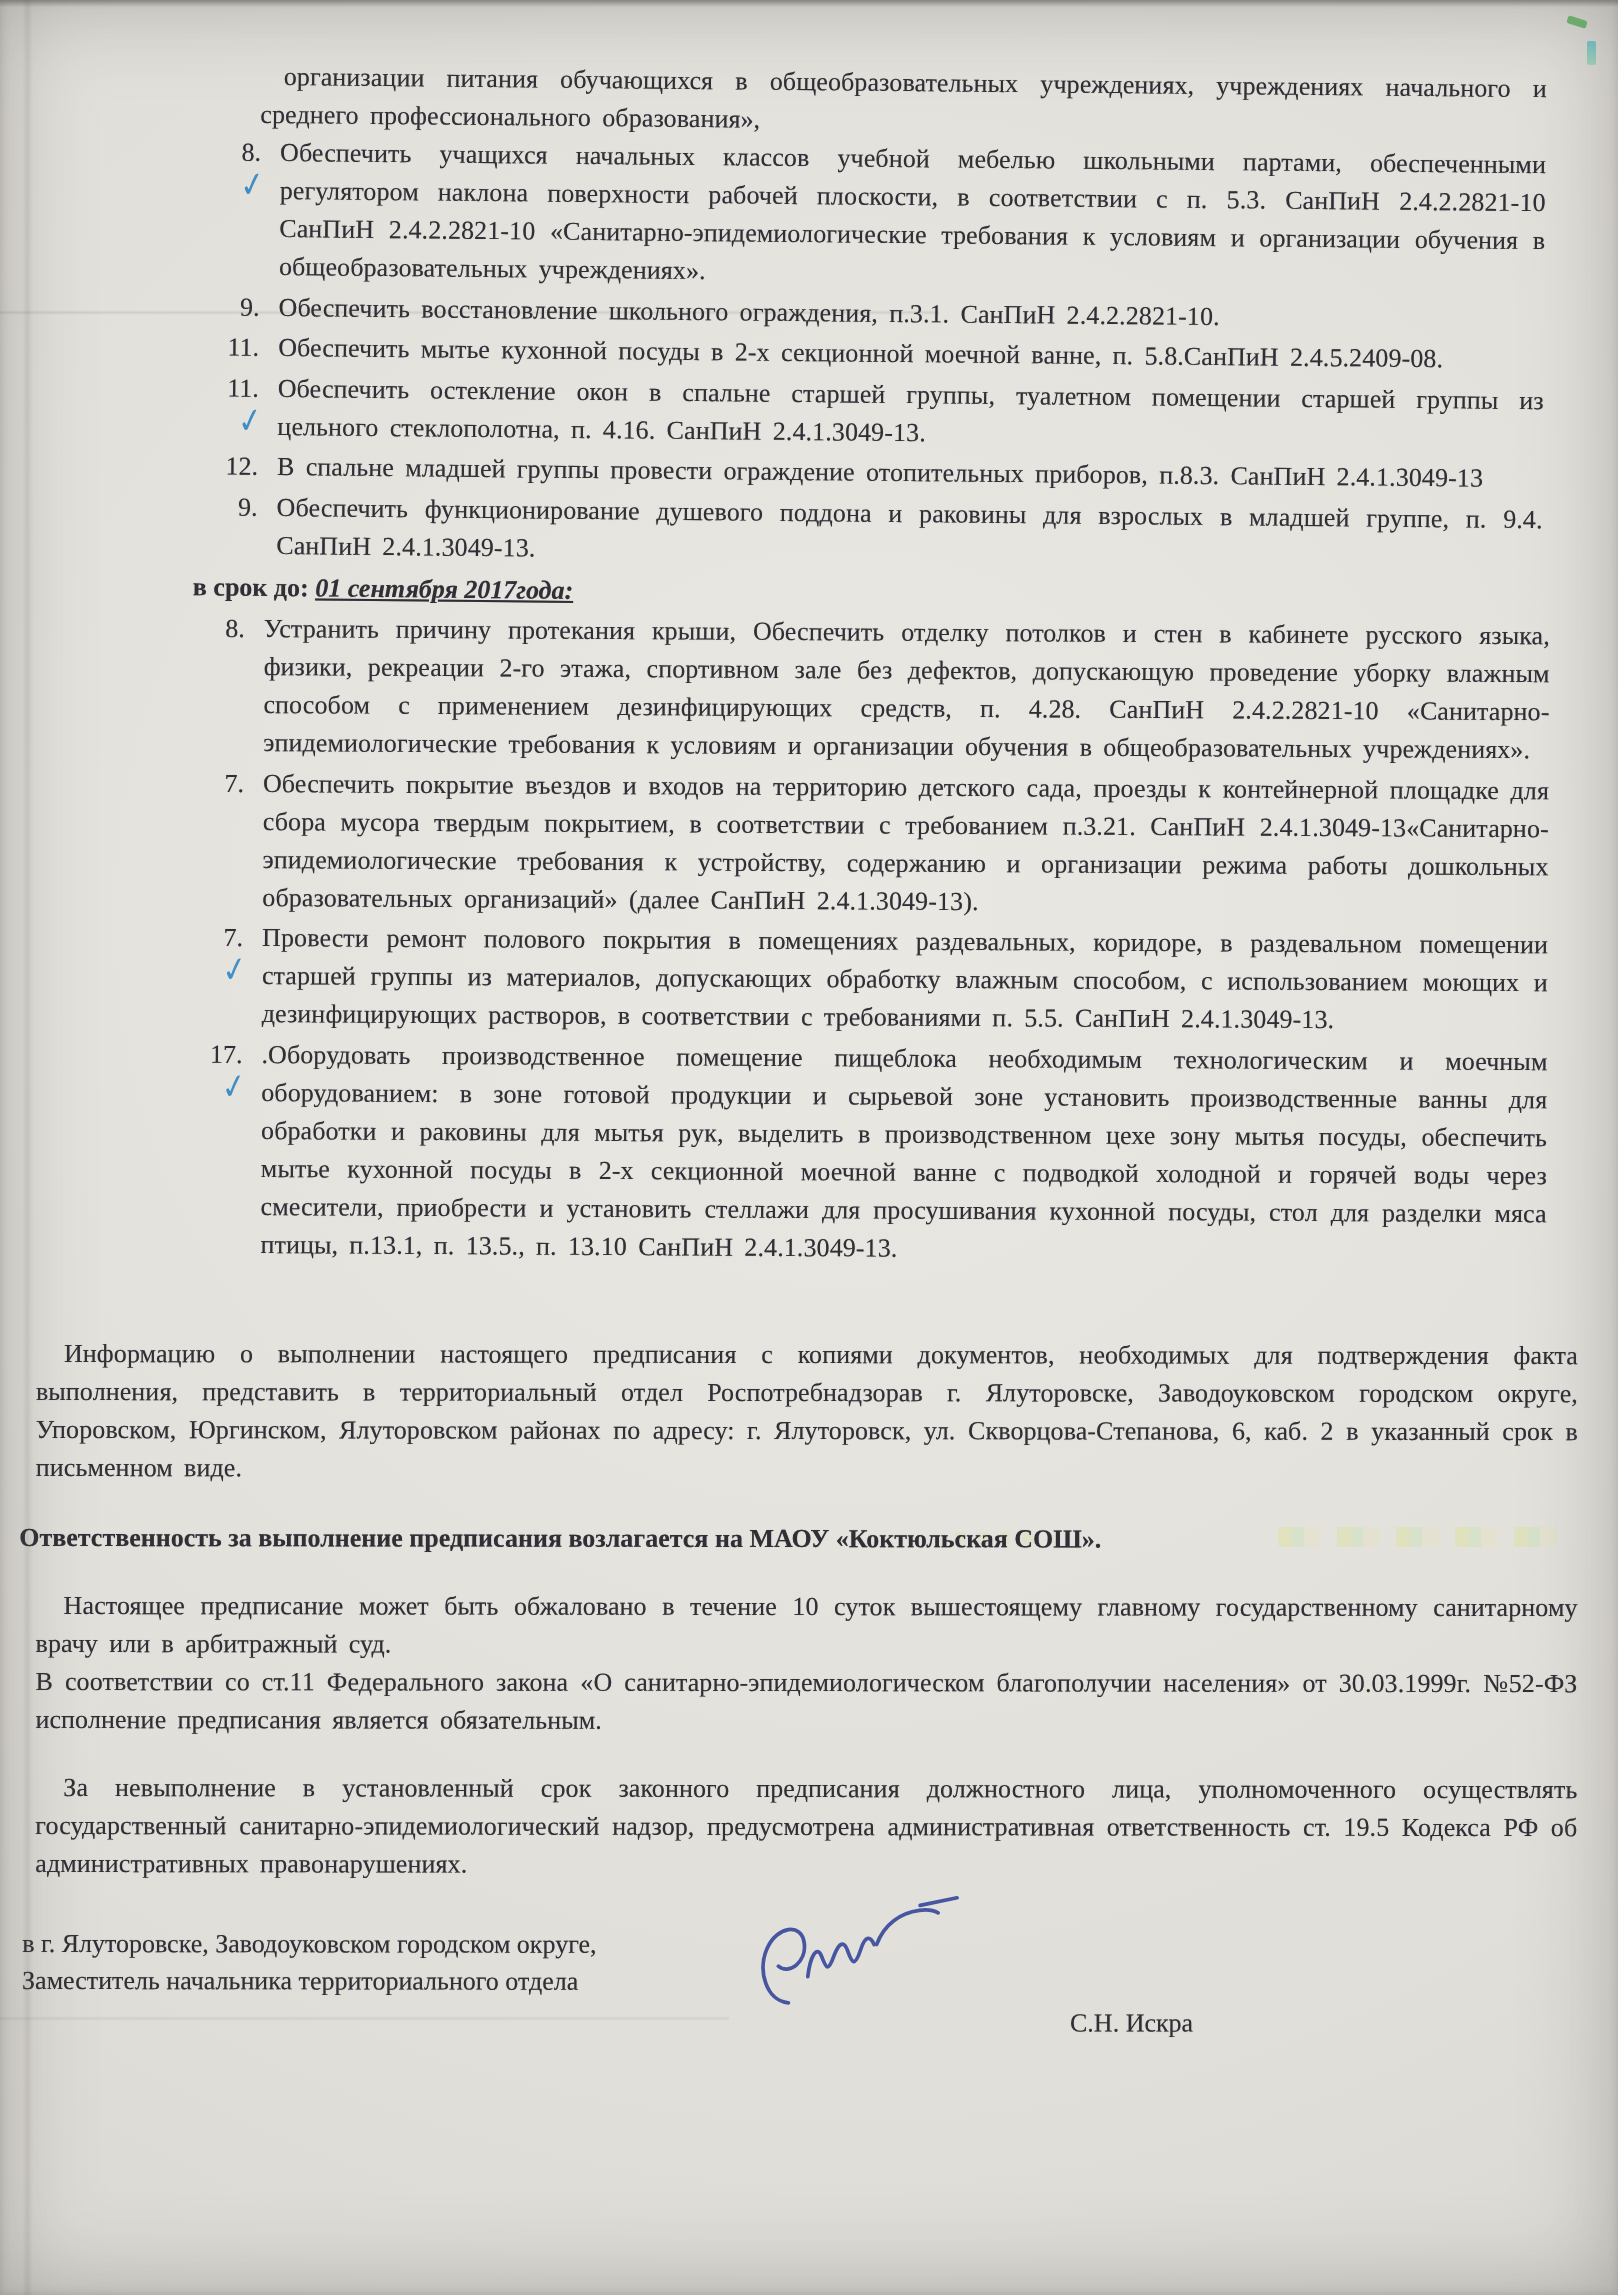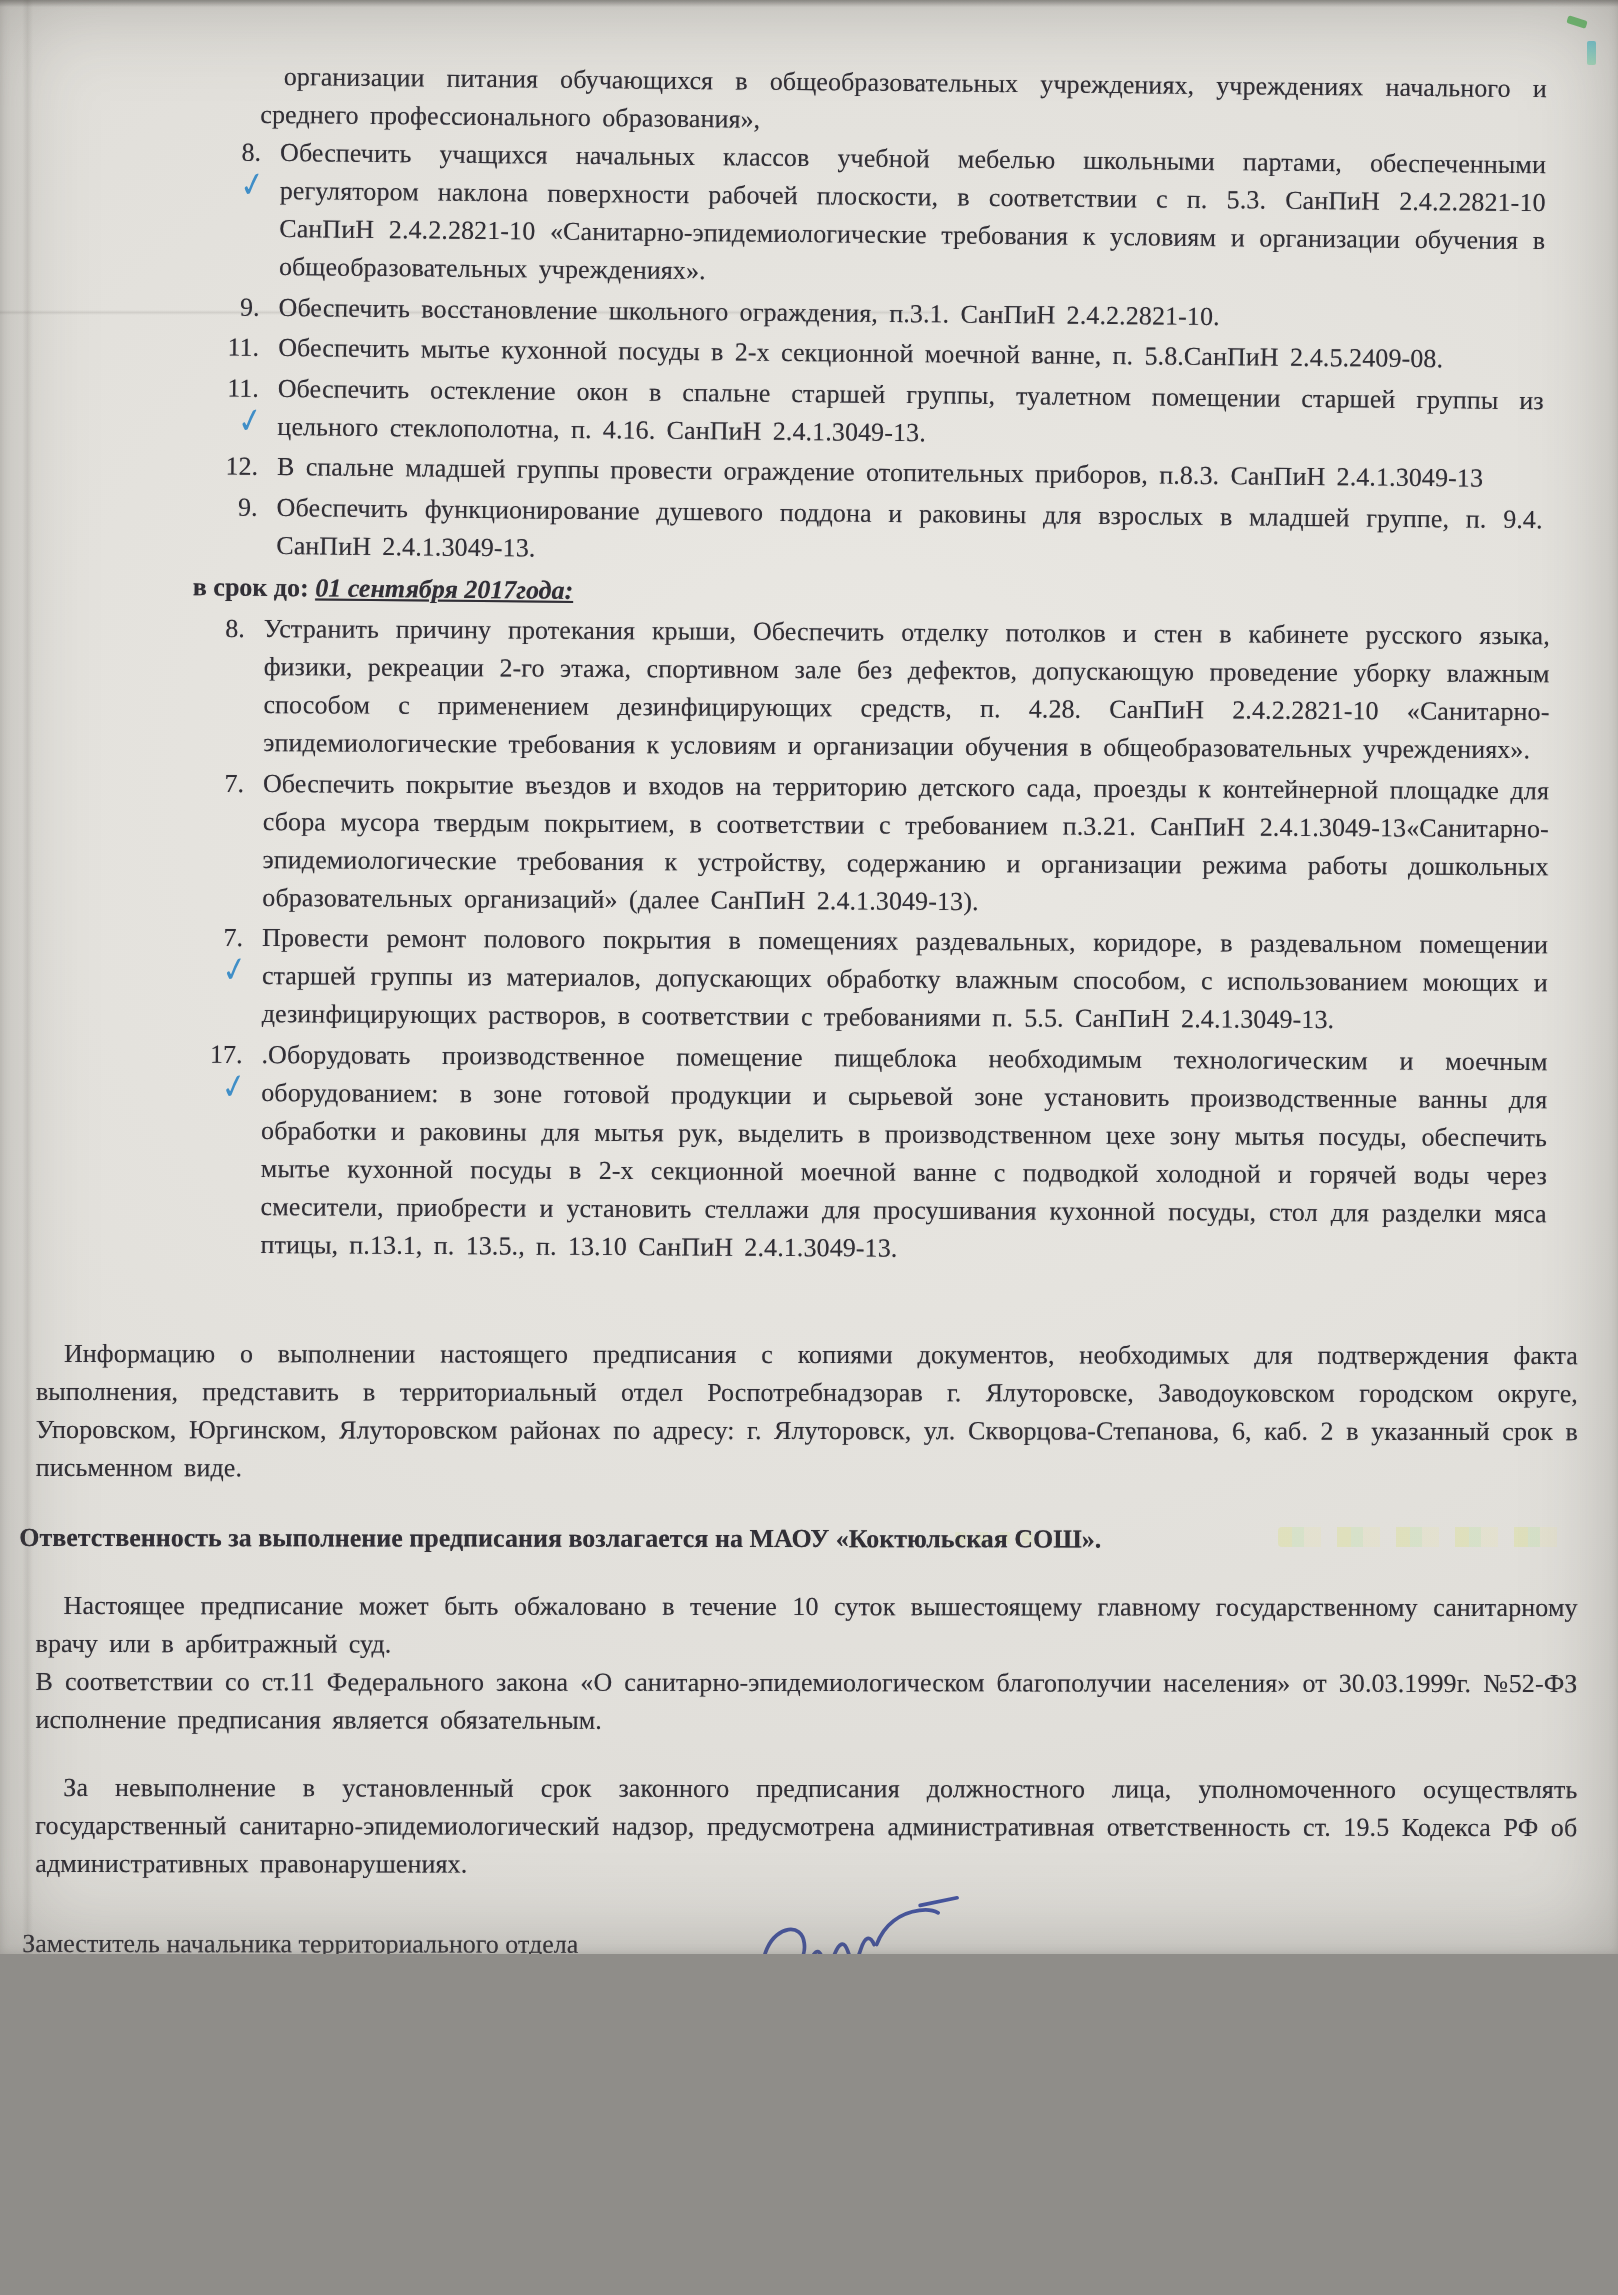--- a/index.html
+++ b/index.html
@@ -1,19 +1,19 @@
 <!DOCTYPE html>
 <html lang="ru" style="font-size:10.5px"><head>
 <meta charset="utf-8">
 <style>
   html, body { margin:0; padding:0; background:#8f8d89; }
 
   .sheet{
     position:relative;
-    width:1619px; height:1954px;
+    width:1619px; height:2295px;
     overflow:hidden;
     background:
       radial-gradient(ellipse 140% 95% at 52% 40%, #eae8e3 0%, #e1dfda 52%, #d3d1cc 100%);
     font-family:"Liberation Serif","DejaVu Serif",serif;
     color:#312f36;
     text-shadow:0 0 0.7px rgba(48,46,54,.5);
   }
   
   .sheet::after{
     content:""; position:absolute; inset:0; pointer-events:none;
@@ -160,22 +160,22 @@
 
     <p class="responsibility">Ответственность за выполнение предписания возлагается на МАОУ «Коктюльская СОШ».</p>
 
     <p class="para just indent">Настоящее предписание может быть обжаловано в течение 10 суток вышестоящему главному государственному санитарному врачу или в арбитражный суд.</p>
     <p class="para just">В соответствии со ст.11 Федерального закона «О санитарно-эпидемиологическом благополучии населения» от 30.03.1999г. №52-ФЗ исполнение предписания является обязательным.</p>
 
     <p class="para just indent gap-top">За невыполнение в установленный срок законного предписания должностного лица, уполномоченного осуществлять государственный санитарно-эпидемиологический надзор, предусмотрена административная ответственность ст. 19.5 Кодекса РФ об административных правонарушениях.</p>
 
     <div class="signoff">
       <div class="signoff-lines">
+        <div>в г. Ялуторовске, Заводоуковском городском округе,</div>
         <div>Заместитель начальника территориального отдела</div>
-        <div>в г. Ялуторовске, Заводоуковском городском округе,</div>
       </div>
 
       <div class="signature-wrap">
         <svg width="224" height="125" viewBox="0 0 360 200" aria-hidden="true">
           <g fill="none" stroke="#2c3e96" stroke-width="6" stroke-linecap="round" opacity="0.85">
             <path d="M62 168 C 26 162 16 112 34 78 C 52 44 92 40 94 74 C 96 104 66 124 50 108"></path>
             <path d="M96 128 C 102 96 114 78 120 96 C 126 114 128 126 140 98 C 150 76 158 74 163 92 C 168 110 172 120 184 90 C 192 70 200 68 206 84"></path>
             <path d="M210 84 C 224 52 252 36 282 34 C 296 33 306 36 312 40"></path>
             <path d="M284 26 L 344 18"></path>
           </g>

